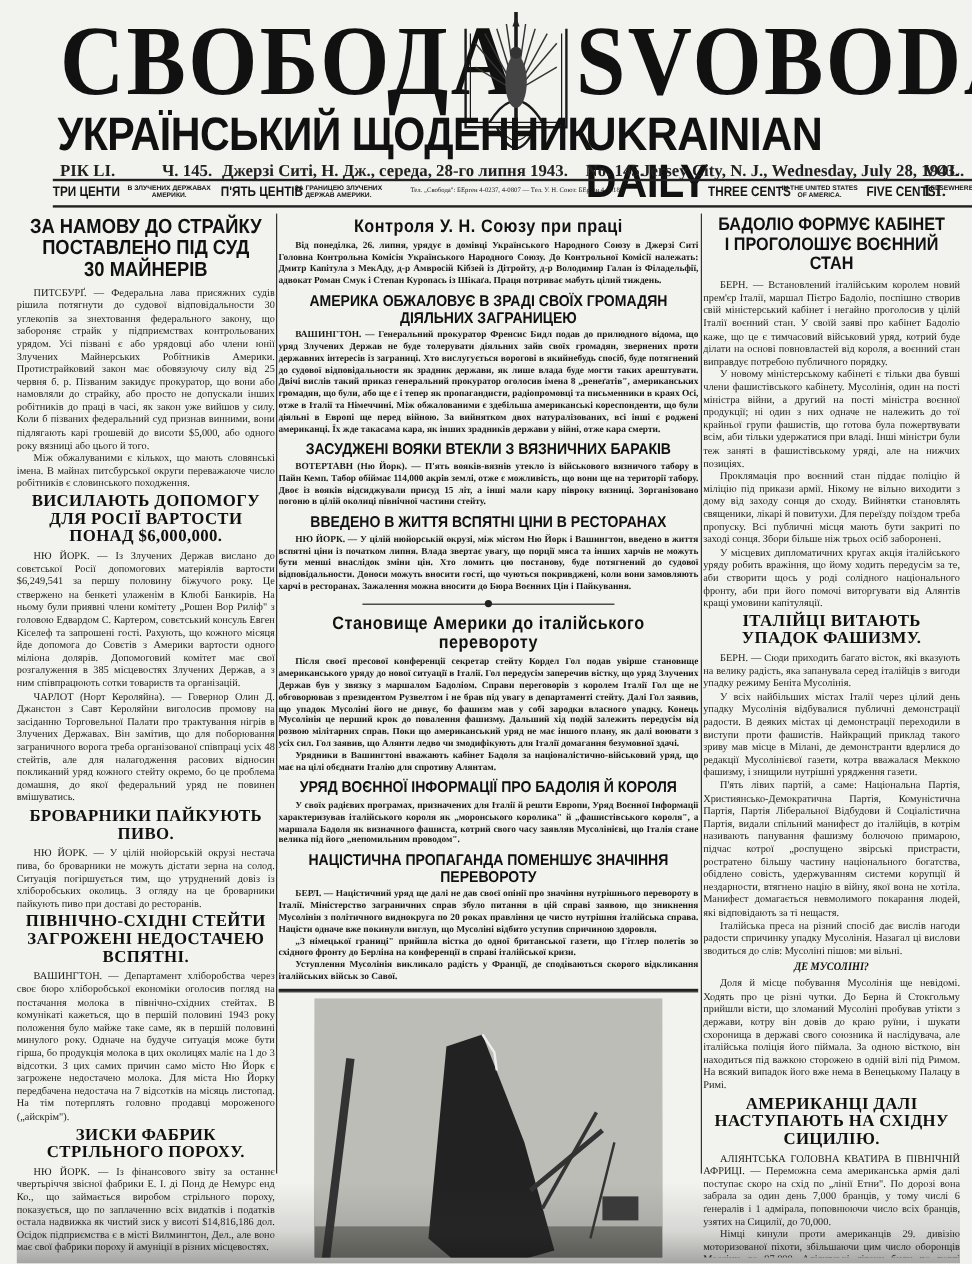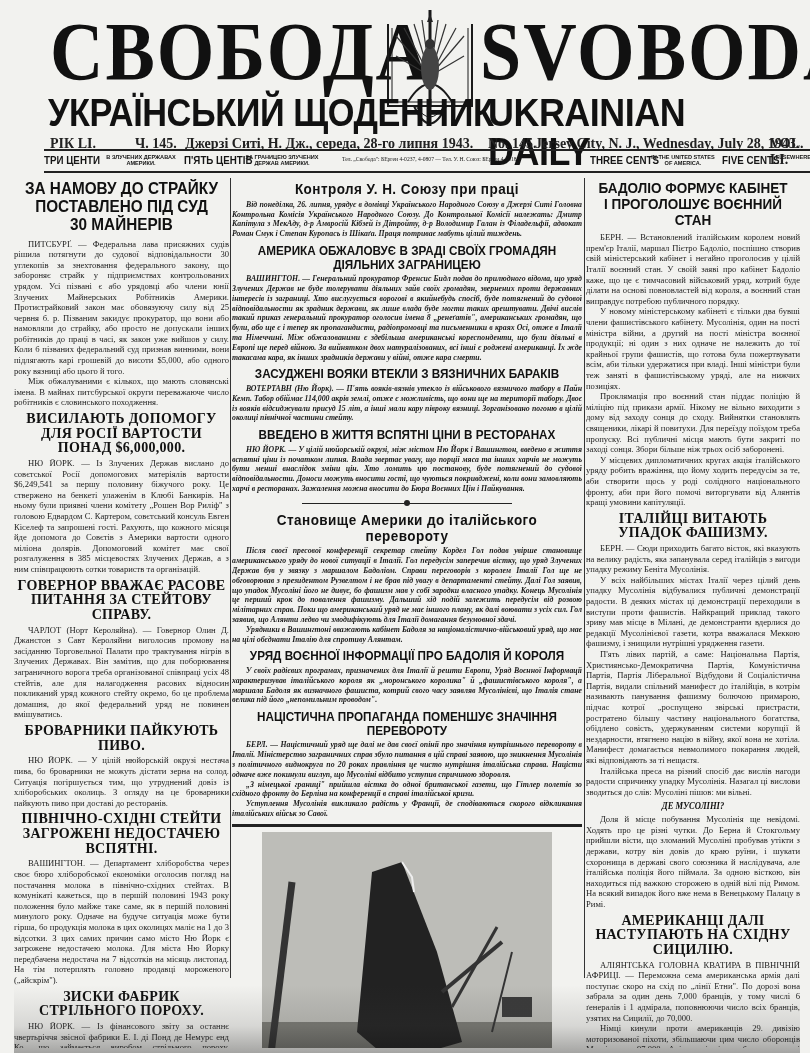--- a/index.html
+++ b/index.html
@@ -64,21 +64,21 @@
   .hl-xl { font-size: 17px; margin: 2px 0 5px; }
   .hl-lg { font-size: 13px; margin: 5px 0 3px; }
   .hl-md { font-size: 14px; margin: 4px 0 2px; font-family: "Liberation Serif", serif; transform: none; letter-spacing: 0.3px; }
   .hl-italic { font-style: italic; font-family: "Liberation Serif", serif; font-size: 9.5px; margin: 5px 0 2px; }
   .hl-box-title { font-size: 15px; margin: 3px 0 3px; letter-spacing: 0.5px; }
 
   .body {
     font-size: 8.6px; line-height: 10.6px; text-align: justify; color: #1b1b1b;
     text-indent: 14px; hyphens: auto;
   }
-  .center-body { font-size: 7.8px; line-height: 9.8px; font-weight: bold; font-style: italic; }
+  .center-body { font-size: 7.8px; line-height: 9.8px; font-weight: bold; }
 
   .divider-orn { height: 10px; position: relative; margin: 4px 0; }
   .divider-orn::before { content: ""; position: absolute; left: 70px; right: 70px; top: 5px; height: 1px; background: #222; }
   .divider-orn::after { content: ""; position: absolute; left: 50%; top: 2px; width: 6px; height: 6px; margin-left: -3px; background: #222; border-radius: 50%; }
   .hr-thick { height: 3px; border-top: 2px solid #222; border-bottom: 1px solid #222; margin: 5px 0; }
 
   .photo {
     position: relative; width: 290px; height: 300px; margin: 4px auto 0;
     background: linear-gradient(180deg, #c9c9c5 0%, #a9a9a4 45%, #7f7f7a 75%, #555 100%);
     overflow: hidden;
@@ -151,21 +151,20 @@
   <div class="vrule" style="left:570px;"></div>
 
   <div class="col col-left">
     <div class="headline hl-xl">ЗА НАМОВУ ДО СТРАЙКУ ПОСТАВЛЕНО ПІД СУД 30 МАЙНЕРІВ</div>
     <p class="body">ПИТСБУРҐ. — Федеральна лава присяжних судів рішила потягнути до судової відповідальности 30 углекопів за знехтовання федерального закону, що забороняє страйк у підприємствах контрольованих урядом. Усі пізвані є або урядовці або члени юнії Злучених Майнерських Робітників Америки. Протистрайковий закон має обовязуючу силу від 25 червня б. р. Пізваним закидує прокуратор, що вони або намовляли до страйку, або просто не допускали інших робітників до праці в часі, як закон уже вийшов у силу. Коли б пізваних федеральний суд признав винними, вони підлягають карі грошевій до висоти $5,000, або одного року вязниці або цього й того.</p>
     <p class="body">Між обжалуваними є кількох, що мають словянські імена. В майнах питсбурської округи переважаюче число робітників є словинського походження.</p>
 
     <div class="headline hl-md">ВИСИЛАЮТЬ ДОПОМОГУ ДЛЯ РОСІЇ ВАРТОСТИ ПОНАД $6,000,000.</div>
     <p class="body">НЮ ЙОРК. — Із Злучених Держав вислано до совєтської Росії допомогових матеріялів вартости $6,249,541 за першу половину біжучого року. Це ствержено на бенкеті улаженім в Клюбі Банкирів. На ньому були приявні члени комітету „Рошен Вор Риліф" з головою Едвардом С. Картером, совєтський консуль Евген Кіселеф та запрошені гості. Рахують, що кожного місяця йде допомога до Совєтів з Америки вартости одного міліона долярів. Допомоговий комітет має свої розгалуження в 385 місцевостях Злучених Держав, а з ним співпрацюють сотки товариств та організацій.</p>
 
-    <div class="headline hl-md">ГОВЕРНОР ВВАЖАЄ РАСОВЕ ПИТАННЯ ЗА СТЕЙТОВУ СПРАВУ.</div>
     <p class="body">ЧАРЛОТ (Норт Кероляйна). — Говернор Олин Д. Джанстон з Савт Кероляйни виголосив промову на засіданню Торговельної Палати про трактування нігрів в Злучених Державах. Він замітив, що для поборювання заграничного ворога треба організованої співпраці усіх 48 стейтів, але для налагодження расових відносин покликаний уряд кожного стейту окремо, бо це проблема домашня, до якої федеральний уряд не повинен вмішуватись.</p>
 
     <div class="headline hl-md">БРОВАРНИКИ ПАЙКУЮТЬ ПИВО.</div>
     <p class="body">НЮ ЙОРК. — У цілій нюйорській окрузі нестача пива, бо броварники не можуть дістати зерна на солод. Ситуація погіршується тим, що утруднений довіз із хліборобських околиць. З огляду на це броварники пайкують пиво при доставі до ресторанів.</p>
 
     <div class="headline hl-md">ПІВНІЧНО-СХІДНІ СТЕЙТИ ЗАГРОЖЕНІ НЕДОСТАЧЕЮ ВСПЯТНІ.</div>
     <p class="body">ВАШИНГТОН. — Департамент хліборобства через своє бюро хліборобської економіки оголосив погляд на постачання молока в північно-східних стейтах. В комунікаті кажеться, що в першій половині 1943 року положення було майже таке саме, як в першій половині минулого року. Одначе на будуче ситуація може бути гірша, бо продукція молока в цих околицях маліє на 1 до 3 відсотки. З цих самих причин само місто Ню Йорк є загрожене недостачею молока. Для міста Ню Йорку передбачена недостача на 7 відсотків на місяць листопад. На тім потерплять головно продавці мороженого („айскрім").</p>
 
     <div class="headline hl-md">ЗИСКИ ФАБРИК СТРІЛЬНОГО ПОРОХУ.</div>
     <p class="body">НЮ ЙОРК. — Із фінансового звіту за останнє чвертьріччя звісної фабрики Е. І. ді Понд де Немурс енд Ко., що займається виробом стрільного пороху, показується, що по заплаченню всіх видатків і податків остала надвижка як чистий зиск у висоті $14,816,186 дол. Осідок підприємства є в місті Вилмингтон, Дел., але воно має свої фабрики пороху й амуніції в різних місцевостях.</p>

